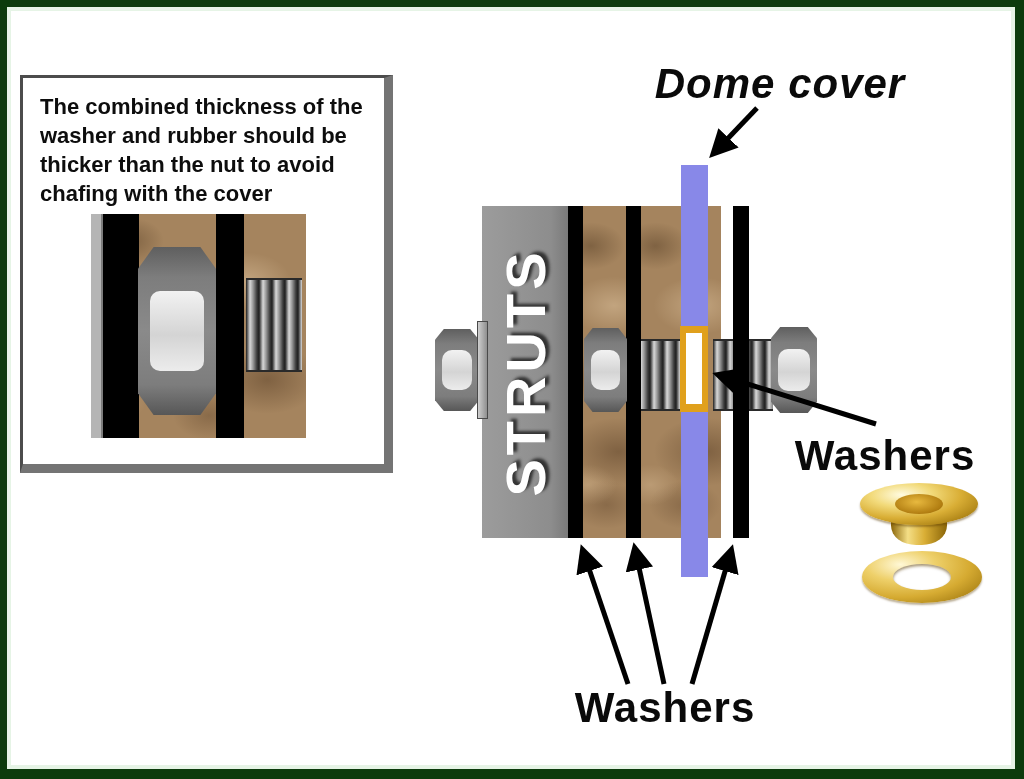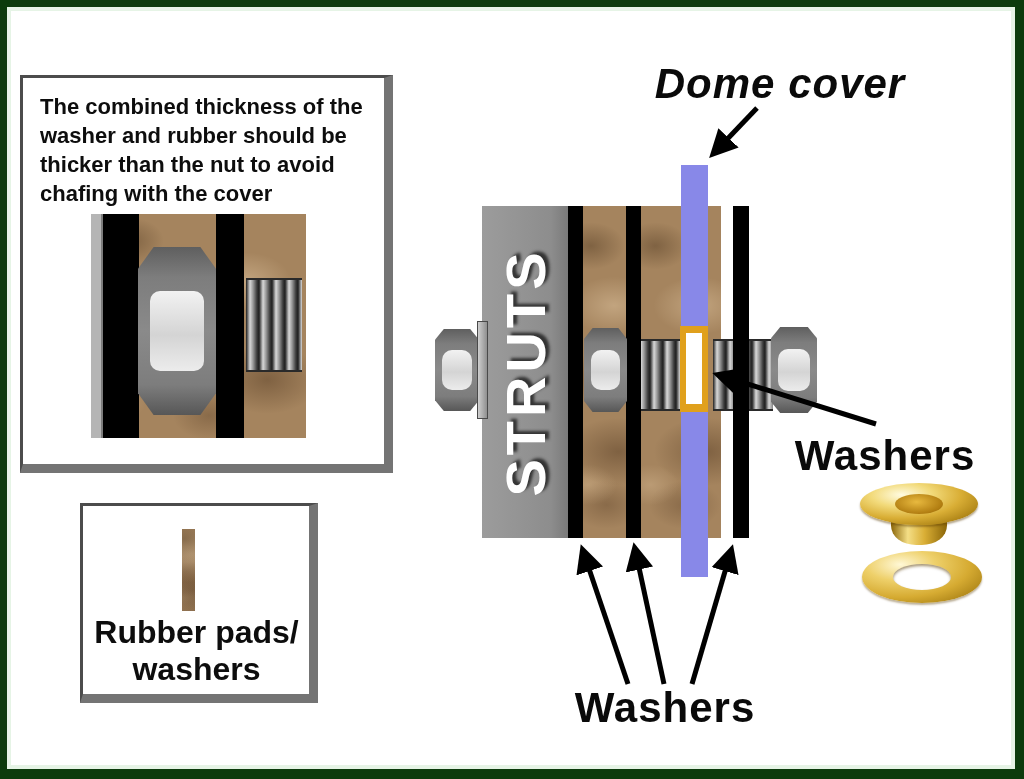--- a/index.html
+++ b/index.html
@@ -109,27 +109,20 @@
 
       <div class="abs rubber" style="left:68px;top:136px;width:215px;height:224px;overflow:hidden;">
         <div class="abs" style="left:0;top:0;width:10px;height:224px;background:#b5b5b5;border-right:2px solid #7d7d7d;"></div>
         <div class="abs" style="left:12px;top:0;width:36px;height:224px;background:#000;"></div>
         <div class="abs" style="left:125px;top:0;width:28px;height:224px;background:#000;"></div>
         <div class="abs threads" style="left:155px;top:64px;width:56px;height:94px;"></div>
         <div class="nut" style="left:47px;top:33px;width:78px;height:168px;"></div>
       </div>
     </div>
 
-    <div class="panel" style="left:73px;top:496px;width:238px;height:200px;">
-      <div class="abs rubber" style="left:99px;top:23px;width:13px;height:82px;"></div>
-      <div class="abs" style="left:0;top:108px;width:227px;text-align:center;font-size:32px;font-weight:bold;line-height:1.15;color:#0d0d0d;">
-        <span style="display:block;">Rubber pads/</span>
-        <span style="display:block;">washers</span>
-      </div>
-    </div>
 
     <div class="abs" style="left:475px;top:199px;width:86px;height:332px;background:linear-gradient(90deg,#9c9c9c,#8d8d8d 80%,#7a7a7a);display:flex;align-items:center;justify-content:center;">
       <span class="struts-word">STRUTS</span>
     </div>
 
     <div class="abs rubber" style="left:576px;top:199px;width:43px;height:332px;"></div>
     <div class="abs rubber" style="left:634px;top:199px;width:80px;height:332px;"></div>
 
     <div class="abs threads" style="left:630px;top:332px;width:46px;height:72px;"></div>
     <div class="abs threads" style="left:706px;top:332px;width:60px;height:72px;"></div>

